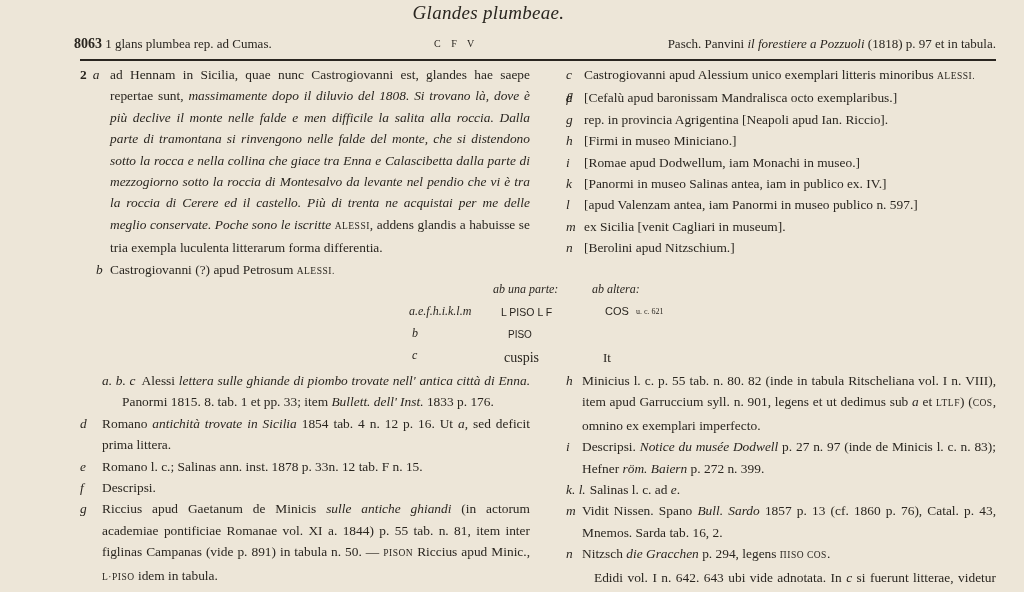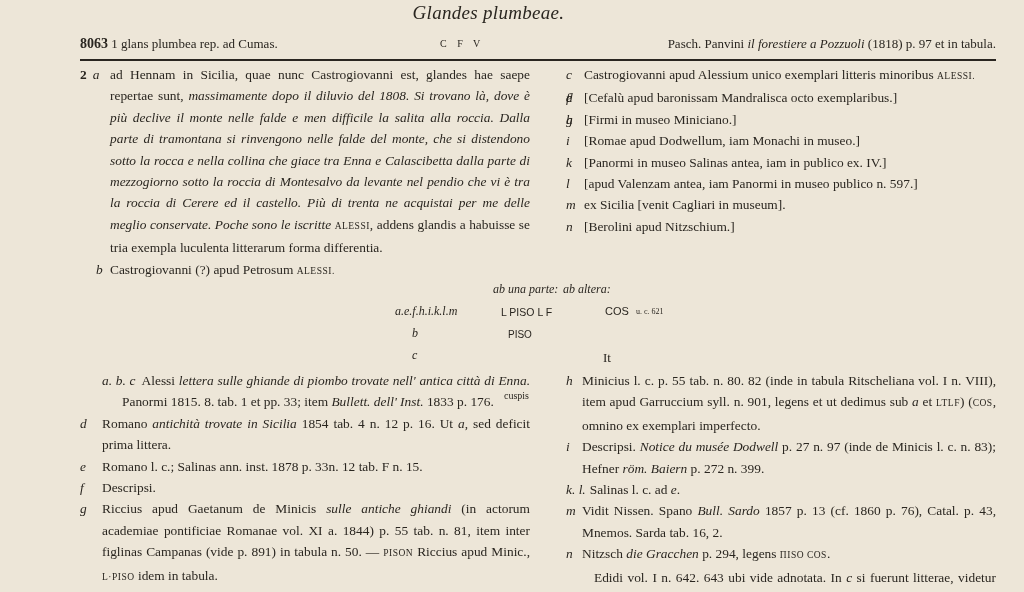--- a/index.html
+++ b/index.html
@@ -8,21 +8,21 @@
       background:#ede6d8;
       color:#2a2620;
       font-family:"Liberation Serif", "DejaVu Serif", serif;
       position:relative;
     }
     .page-title {
       position:absolute; top:2px; left:0; width:977px; text-align:center;
       font-size:19px; font-style:italic; letter-spacing:0.3px;
     }
     .head-line {
-      position:absolute; top:36px; left:80px; right:28px;
+      position:absolute; top:36px; left:74px; right:28px;
       font-size:13px; white-space:nowrap;
     }
     .head-line .num { font-weight:bold; font-size:14px; }
     .head-line .cfv { position:absolute; left:360px; letter-spacing:4px; font-size:10px; top:2px; }
     .head-line .ref { position:absolute; right:0; top:0; }
     .rule {
       position:absolute; top:59px; left:80px; right:28px; height:1.5px; background:#2a2620;
     }
     .col { position:absolute; font-size:13.4px; line-height:21.4px; }
     .col-left { left:80px; width:450px; }
@@ -62,43 +62,43 @@
     <span class="lbl" style="left:16px;">b</span>
     <span>Castrogiovanni (?) apud Petrosum</span> <span class="sc">ALESSI.</span>
   </div>
 </div>
 
 <div class="col col-right" id="right-top" style="top:64px;">
     <div class="right-entry" style="padding-left: 18px;"><span class="lbl">c</span><span>Castrogiovanni apud Alessium unico exemplari litteris minoribus</span> <span class="sc">ALESSI.</span></div>
     <div class="right-entry" style="padding-left: 18px;"><span class="lbl">d</span></div>
     <div class="right-entry" style="padding-left: 18px;"><span class="lbl">e</span></div>
     <div class="right-entry" style="padding-left: 18px;"><span class="lbl">f</span><span>[Cefalù apud baronissam Mandralisca octo exemplaribus.]</span></div>
-    <div class="right-entry" style="padding-left: 18px;"><span class="lbl">g</span></div>
+    <div class="right-entry" style="padding-left: 18px;"><span class="lbl">g</span><span>rep. in provincia Agrigentina [Neapoli apud Ian. Riccio].</span></div>
     <div class="right-entry" style="padding-left: 18px;"><span class="lbl">h</span><span>[Firmi in museo Miniciano.]</span></div>
     <div class="right-entry" style="padding-left: 18px;"><span class="lbl">i</span><span>[Romae apud Dodwellum, iam Monachi in museo.]</span></div>
     <div class="right-entry" style="padding-left: 18px;"><span class="lbl">k</span><span>[Panormi in museo Salinas antea, iam in publico ex. IV.]</span></div>
     <div class="right-entry" style="padding-left: 18px;"><span class="lbl">l</span><span>[apud Valenzam antea, iam Panormi in museo publico n. 597.]</span></div>
     <div class="right-entry" style="padding-left: 18px;"><span class="lbl">m</span><span>ex Sicilia [venit Cagliari in museum].</span></div>
     <div class="right-entry" style="padding-left: 18px;"><span class="lbl">n</span><span>[Berolini apud Nitzschium.]</span></div>
   </div>
 
 <div class="insc">
   <span class="row it" style="left:493px; top:0;">ab una parte:</span>
-  <span class="row it" style="left:563px; top:0;">ab altera:</span>
+  <span class="row it" style="left:592px; top:0;">ab altera:</span>
 
-  <span class="row it" style="left:395px; top:22px;">a.e.f.h.i.k.l.m</span>
+  <span class="row it" style="left:409px; top:22px;">a.e.f.h.i.k.l.m</span>
   <span class="row" style="left:493px; top:24px; font-family:'Liberation Sans',sans-serif; font-size:10.5px;margin-left:8px;">L PISO L F</span>
   <span class="row" style="left:605px; top:23px; font-family:'Liberation Sans',sans-serif; font-size:11px;">COS</span>
   <span class="row" style="left:636px; top:25px; font-size:8px;">u. c. 621</span>
 
   <span class="row it" style="left:412px; top:44px;">b</span>
   <span class="row" style="left:508px; top:47px; font-family:Liberation Sans, sans-serif; font-size:10px;">PISO</span>
 
   <span class="row it" style="left:412px; top:66px;">c</span>
-  <span class="row" style="left:504px; top:68px; font-size:10px;margin-top:40px;">cuspis</span>
+  <span class="row" style="left:504px; top:68px; font-size:14px;">cuspis</span>
   <span class="row" style="left:603px; top:68px; font-size:13px;">It</span>
 </div>
 
 <div class="col col-left bottom-left" id="left-bottom">
     <div class="entry" style="padding-left: 42px; text-indent: -20px;"><span class="lbl" style="position: static; margin-right: 6px;">a. b. c</span><span>Alessi </span><span class="it">lettera sulle ghiande di piombo trovate nell' antica città di Enna.</span><span> Panormi 1815. 8. tab. 1 et pp. 33; item </span><span class="it">Bullett. dell' Inst.</span><span> 1833 p. 176.</span></div>
     <div class="entry" style="padding-left: 22px; text-indent: 0px;"><span class="lbl">d</span><span>Romano </span><span class="it">antichità trovate in Sicilia</span><span> 1854 tab. 4 n. 12 p. 16. Ut </span><span class="it">a</span><span>, sed deficit prima littera.</span></div>
     <div class="entry" style="padding-left: 22px; text-indent: 0px;"><span class="lbl">e</span><span>Romano l. c.; Salinas ann. inst. 1878 p. 33n. 12 tab. F n. 15.</span></div>
     <div class="entry" style="padding-left: 22px; text-indent: 0px;"><span class="lbl">f</span><span>Descripsi.</span></div>
     <div class="entry" style="padding-left: 22px; text-indent: 0px;"><span class="lbl">g</span><span>Riccius apud Gaetanum de Minicis </span><span class="it">sulle antiche ghiandi</span><span> (in actorum academiae pontificiae Romanae vol. XI a. 1844) p. 55 tab. n. 81, item inter figlinas Campanas (vide p. 891) in tabula n. 50. — </span><span class="sc">PISON</span><span> Riccius apud Minic., </span><span class="sc">L·PISO</span><span> idem in tabula.</span></div>
   </div>

